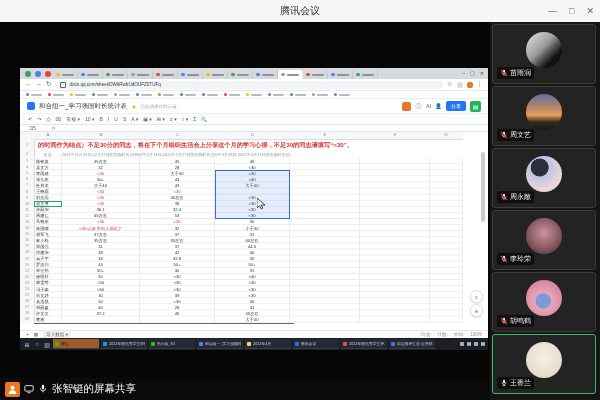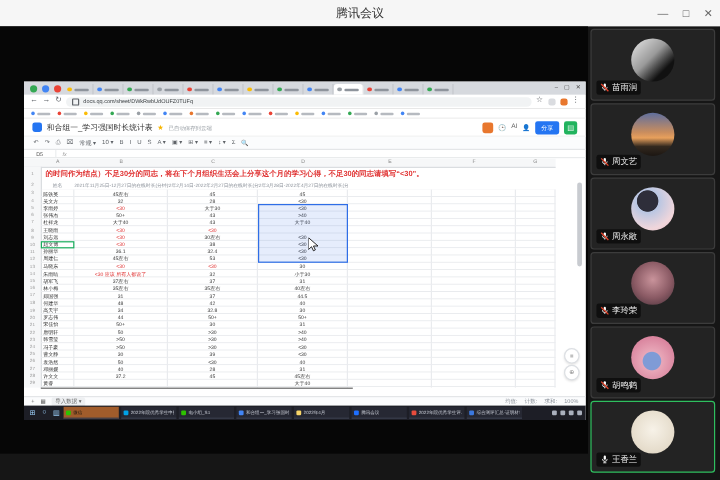--- a/index.html
+++ b/index.html
@@ -770,14 +770,32 @@
             <rect x="4.6" y="1" width="2.8" height="5.2" rx="1.4" fill="#fff"></rect>
             <path d="M3 5.2a3 3 0 0 0 6 0" stroke="#fff" fill="none" stroke-width="1"></path>
             <line x1="6" y1="8.2" x2="6" y2="10" stroke="#fff" stroke-width="1"></line>
             <line x1="4" y1="10" x2="8" y2="10" stroke="#fff" stroke-width="1"></line>
           </svg>
       <span class="pname">王香兰</span>
         </div>
     </div>
   </div>
 
+  <div class="abs" id="bottombar">
+    <div id="bb-person">
+      <svg width="11" height="11" viewBox="0 0 12 12">
+          <circle cx="6" cy="4" r="2.2" fill="#fff"></circle>
+          <path d="M1.8 11a4.2 4.2 0 0 1 8.4 0z" fill="#fff"></path>
+        </svg>
+    </div>
+    <svg class="bb-ic" viewBox="0 0 12 12">
+      <rect x="1" y="2" width="10" height="6.5" rx="1" fill="none" stroke="#fff" stroke-width="1"></rect>
+      <line x1="4" y1="10.5" x2="8" y2="10.5" stroke="#fff" stroke-width="1"></line>
+    </svg>
+    <svg class="bb-ic" viewBox="0 0 12 12">
+      <rect x="4.6" y="1" width="2.8" height="5.2" rx="1.4" fill="#fff"></rect>
+      <path d="M3 5.2a3 3 0 0 0 6 0" stroke="#fff" fill="none" stroke-width="1"></path>
+      <line x1="6" y1="8.2" x2="6" y2="10" stroke="#fff" stroke-width="1"></line>
+    </svg>
+    <span id="bb-text">张智铤的屏幕共享</span>
+  </div>
 
 </div>
 
 </body></html>

